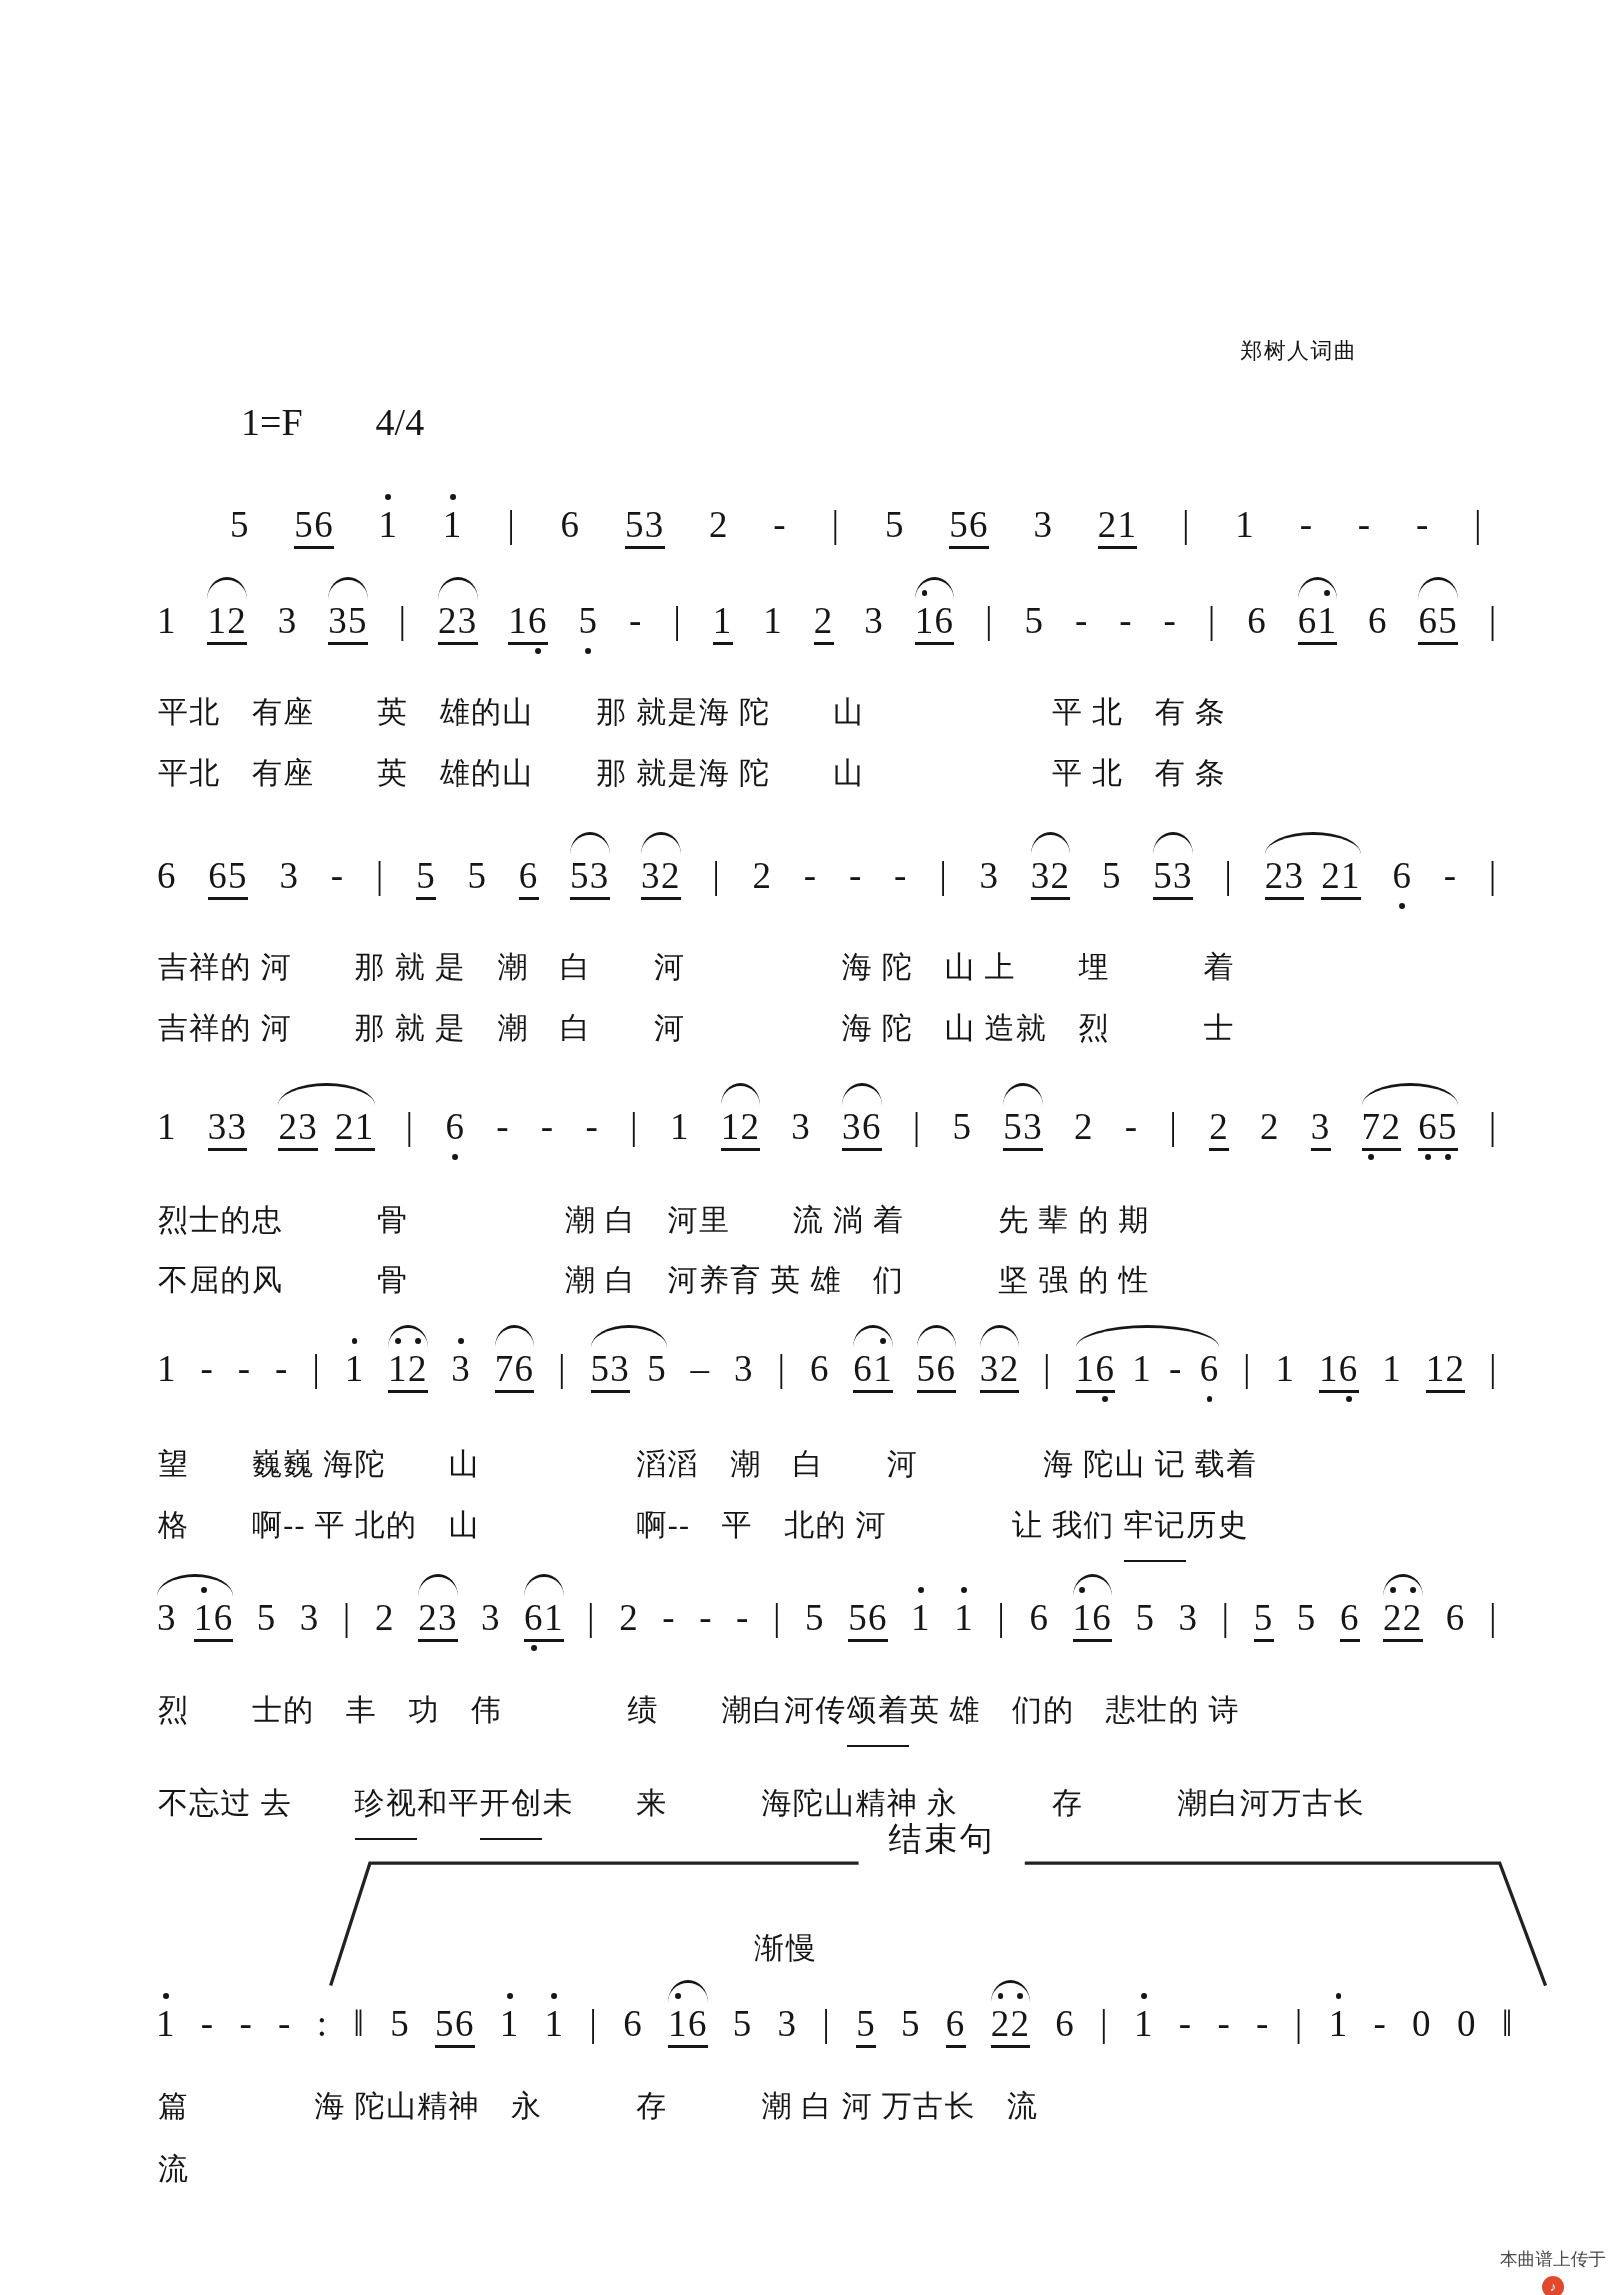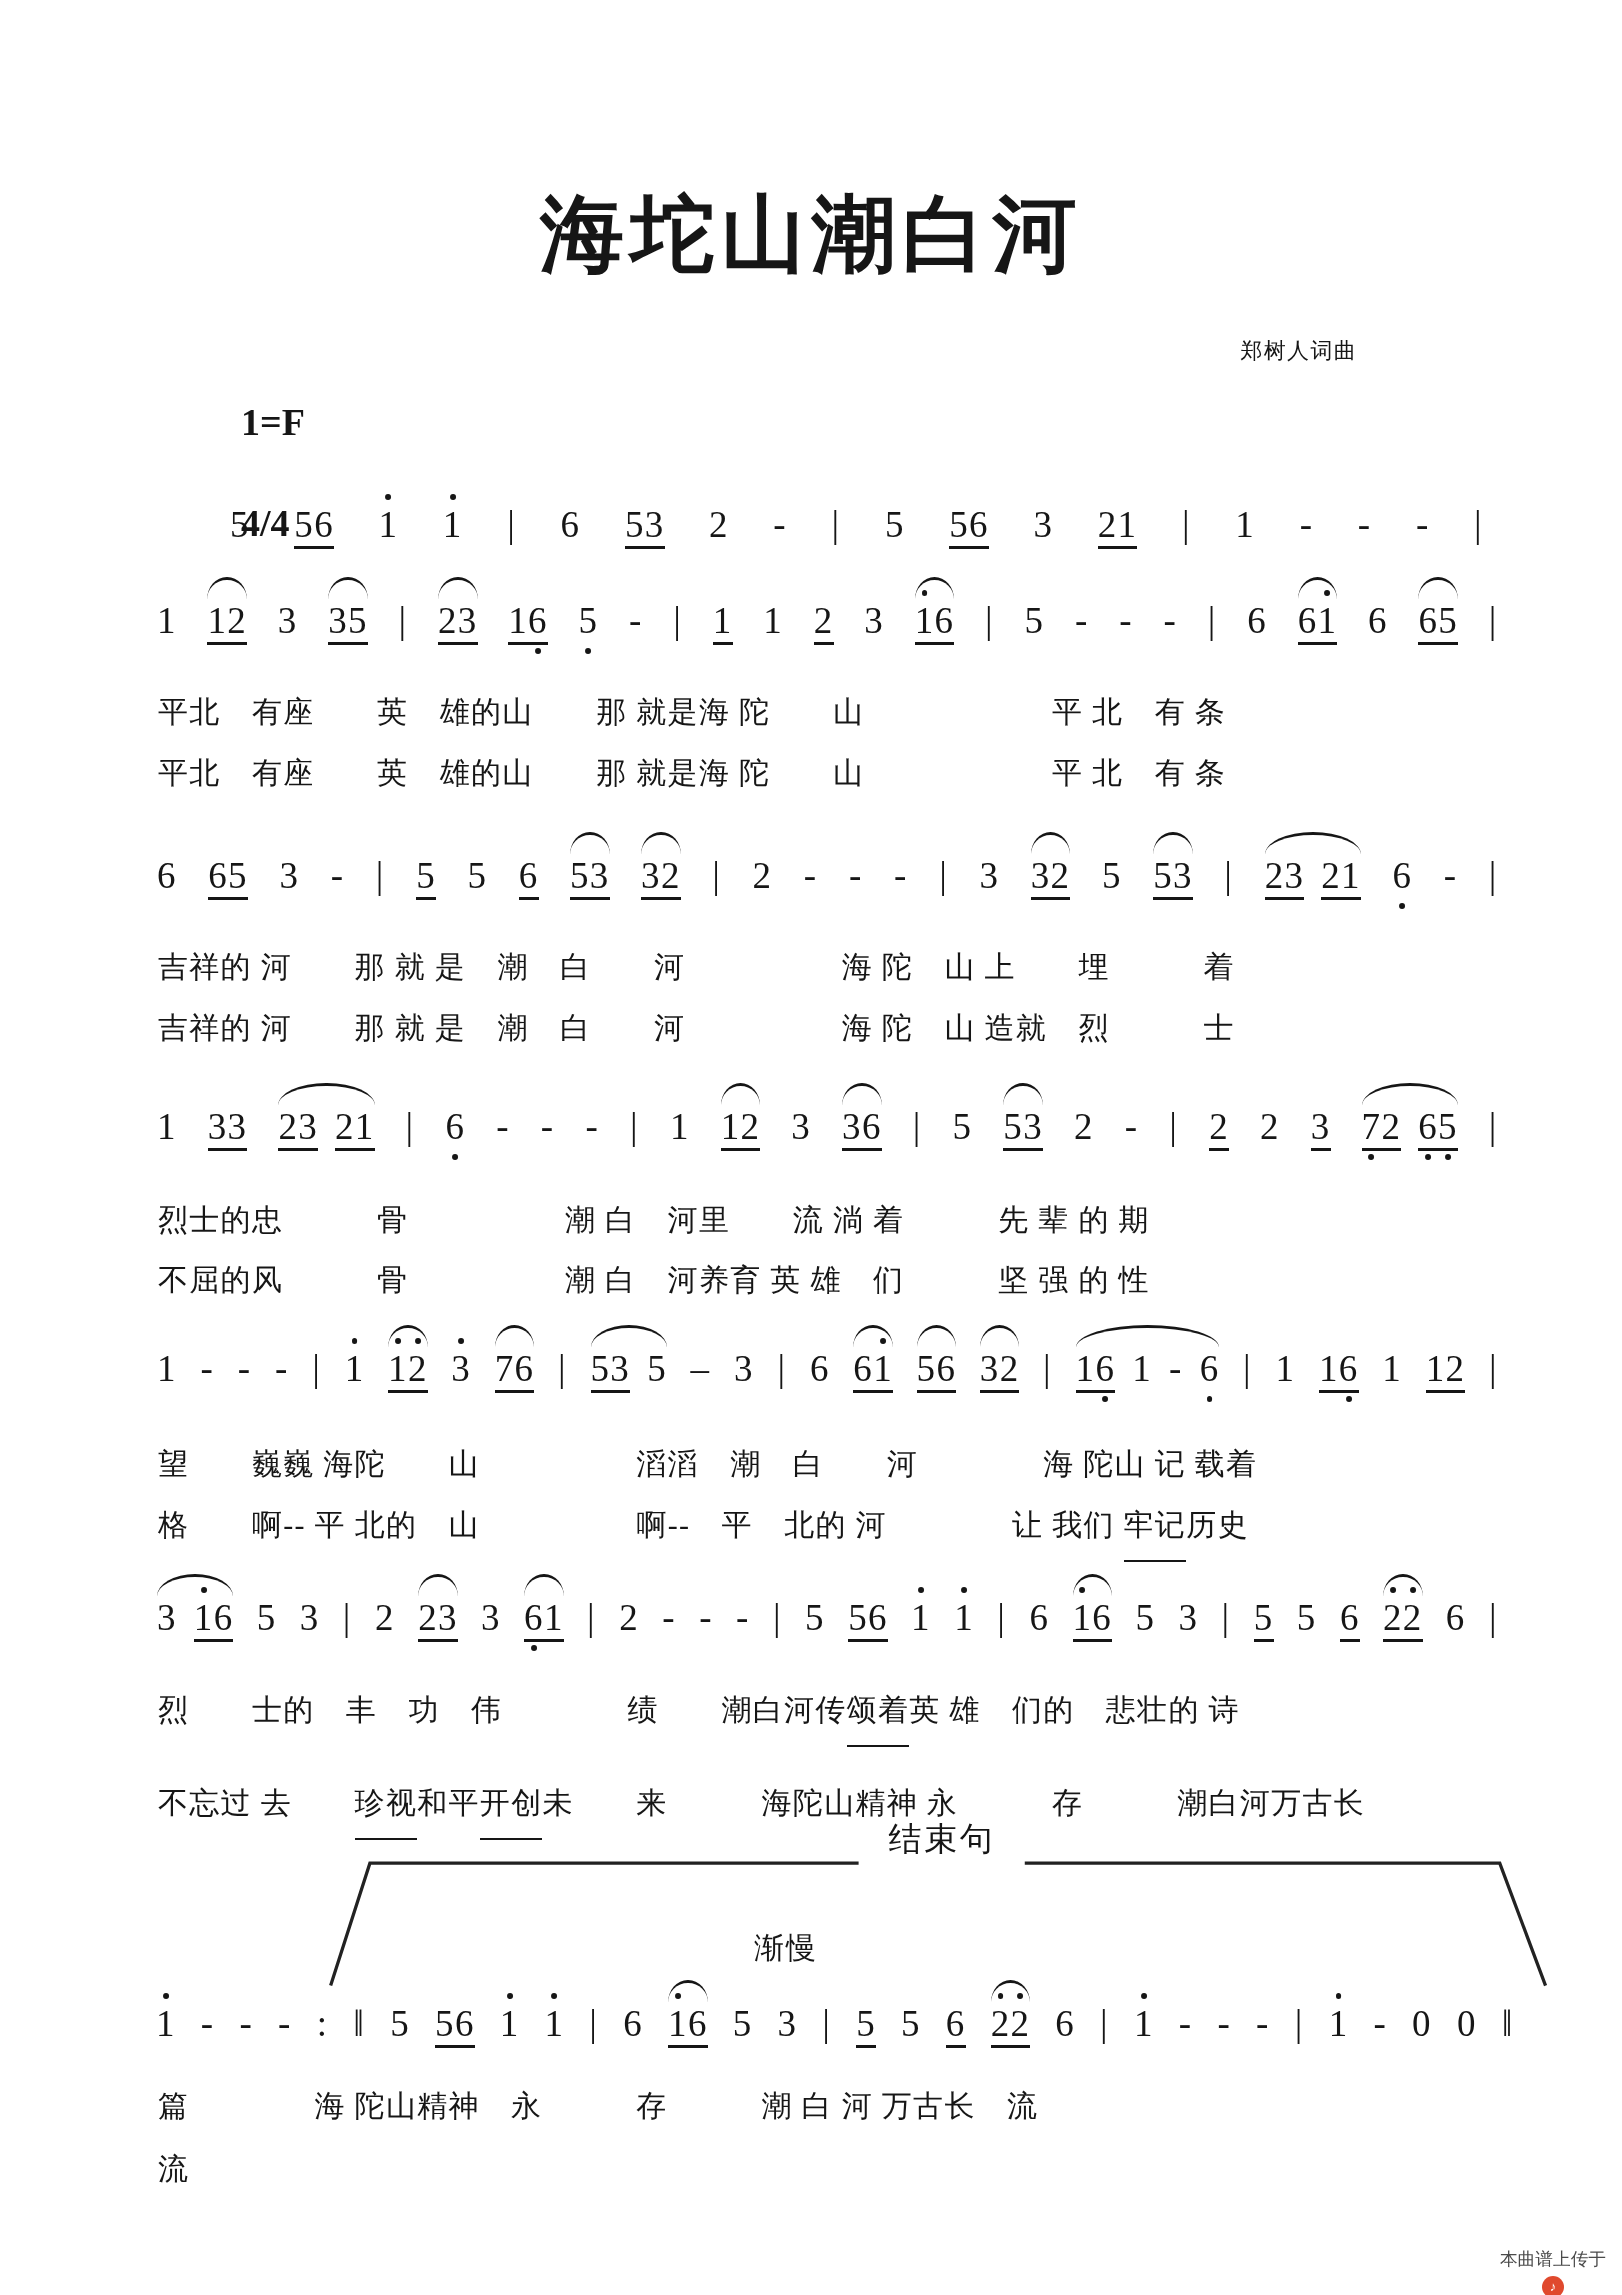--- a/index.html
+++ b/index.html
@@ -2,21 +2,21 @@
 <html style="font-size:10.5px"><head>
 <meta charset="utf-8">
 <style>
   html,body{margin:0;padding:0;background:#e8e8e8;}
   .page{position:relative;width:1623px;height:2295px;background:#ffffff;
         font-family:"Liberation Serif","DejaVu Serif",serif;color:#161616;overflow:hidden;}
   
   .title{position:absolute;top:178px;left:0;width:100%;text-align:center;margin:0;
          font-size:84px;font-weight:bold;letter-spacing:6.5px;}
   .credit{position:absolute;top:336px;right:266px;font-size:22px;letter-spacing:1.3px;}
-  .keysig{position:absolute;top:400px;left:241px;font-size:38px;font-weight:bold;display:flex;gap:57px;flex-direction:column;}
+  .keysig{position:absolute;top:400px;left:241px;font-size:38px;font-weight:normal;display:flex;gap:73px;}
   
   .music-line{position:absolute;display:flex;justify-content:space-between;align-items:baseline;
               font-size:37px;line-height:1;}
   .note{display:inline-flex;align-items:baseline;letter-spacing:1.3px;}
   .note.ul{border-bottom:3.3px solid #161616;padding-bottom:2.6px;}
   .ch{position:relative;display:inline-block;}
   .dot{position:absolute;left:50%;transform:translateX(-50%);width:5.9px;height:5.9px;
        border-radius:50%;background:#161616;}
   .da{top:-12.4px;} .db{bottom:-15px;}
   .grp{position:relative;display:inline-flex;justify-content:space-between;align-items:baseline;gap:17px;}
@@ -37,21 +37,20 @@
   .logo{width:22px;height:22px;border-radius:50%;display:flex;align-items:center;
         justify-content:center;font-size:13px;color:#fff;font-weight:bold;}
   .site-b{font-size:20px;font-weight:bold;color:#be185d;}
   .site-o{font-size:20px;font-weight:bold;}
 </style>
 </head>
 <body>
 
 <div class="page">
 
-  <h1 class="title">海坨山潮白河</h1>
 
   <div class="credit">郑树人词曲</div>
 
   <div class="keysig">
     <span>1=F</span>
     <span>4/4</span>
   </div>
 
   <div id="music-area">
       <div class="music-line" style="top: 505px; left: 230px; width: 1253px;">

